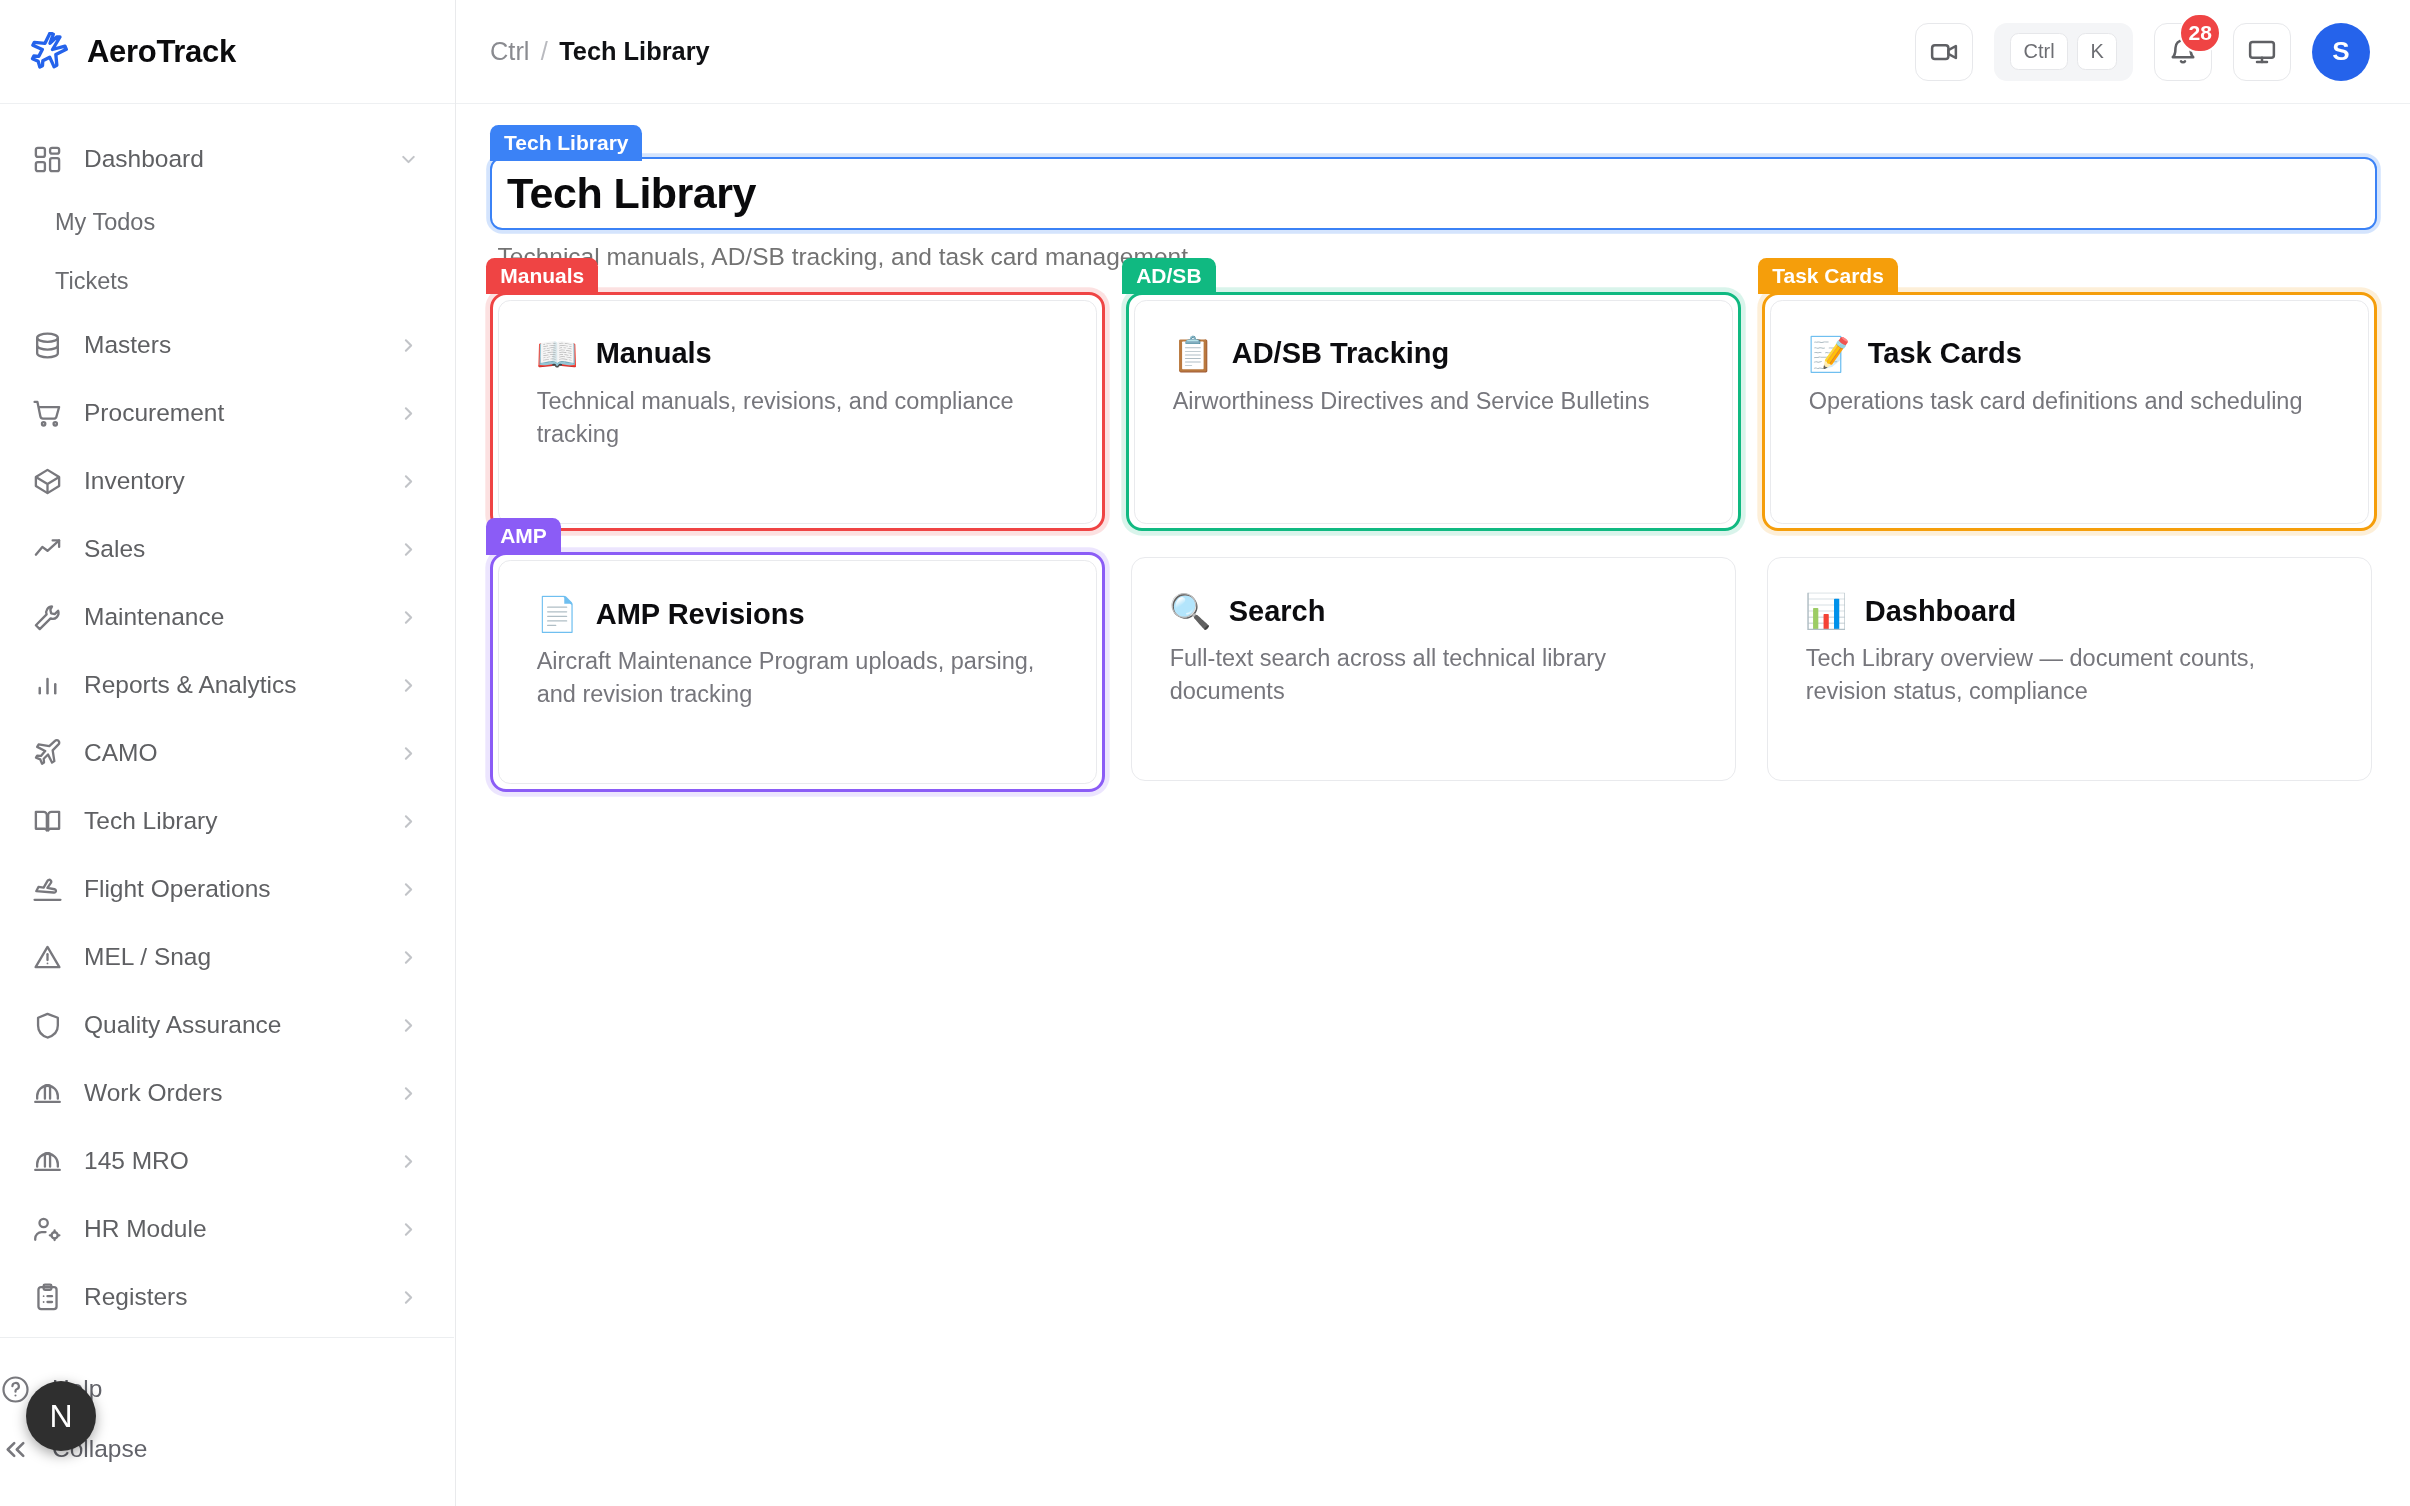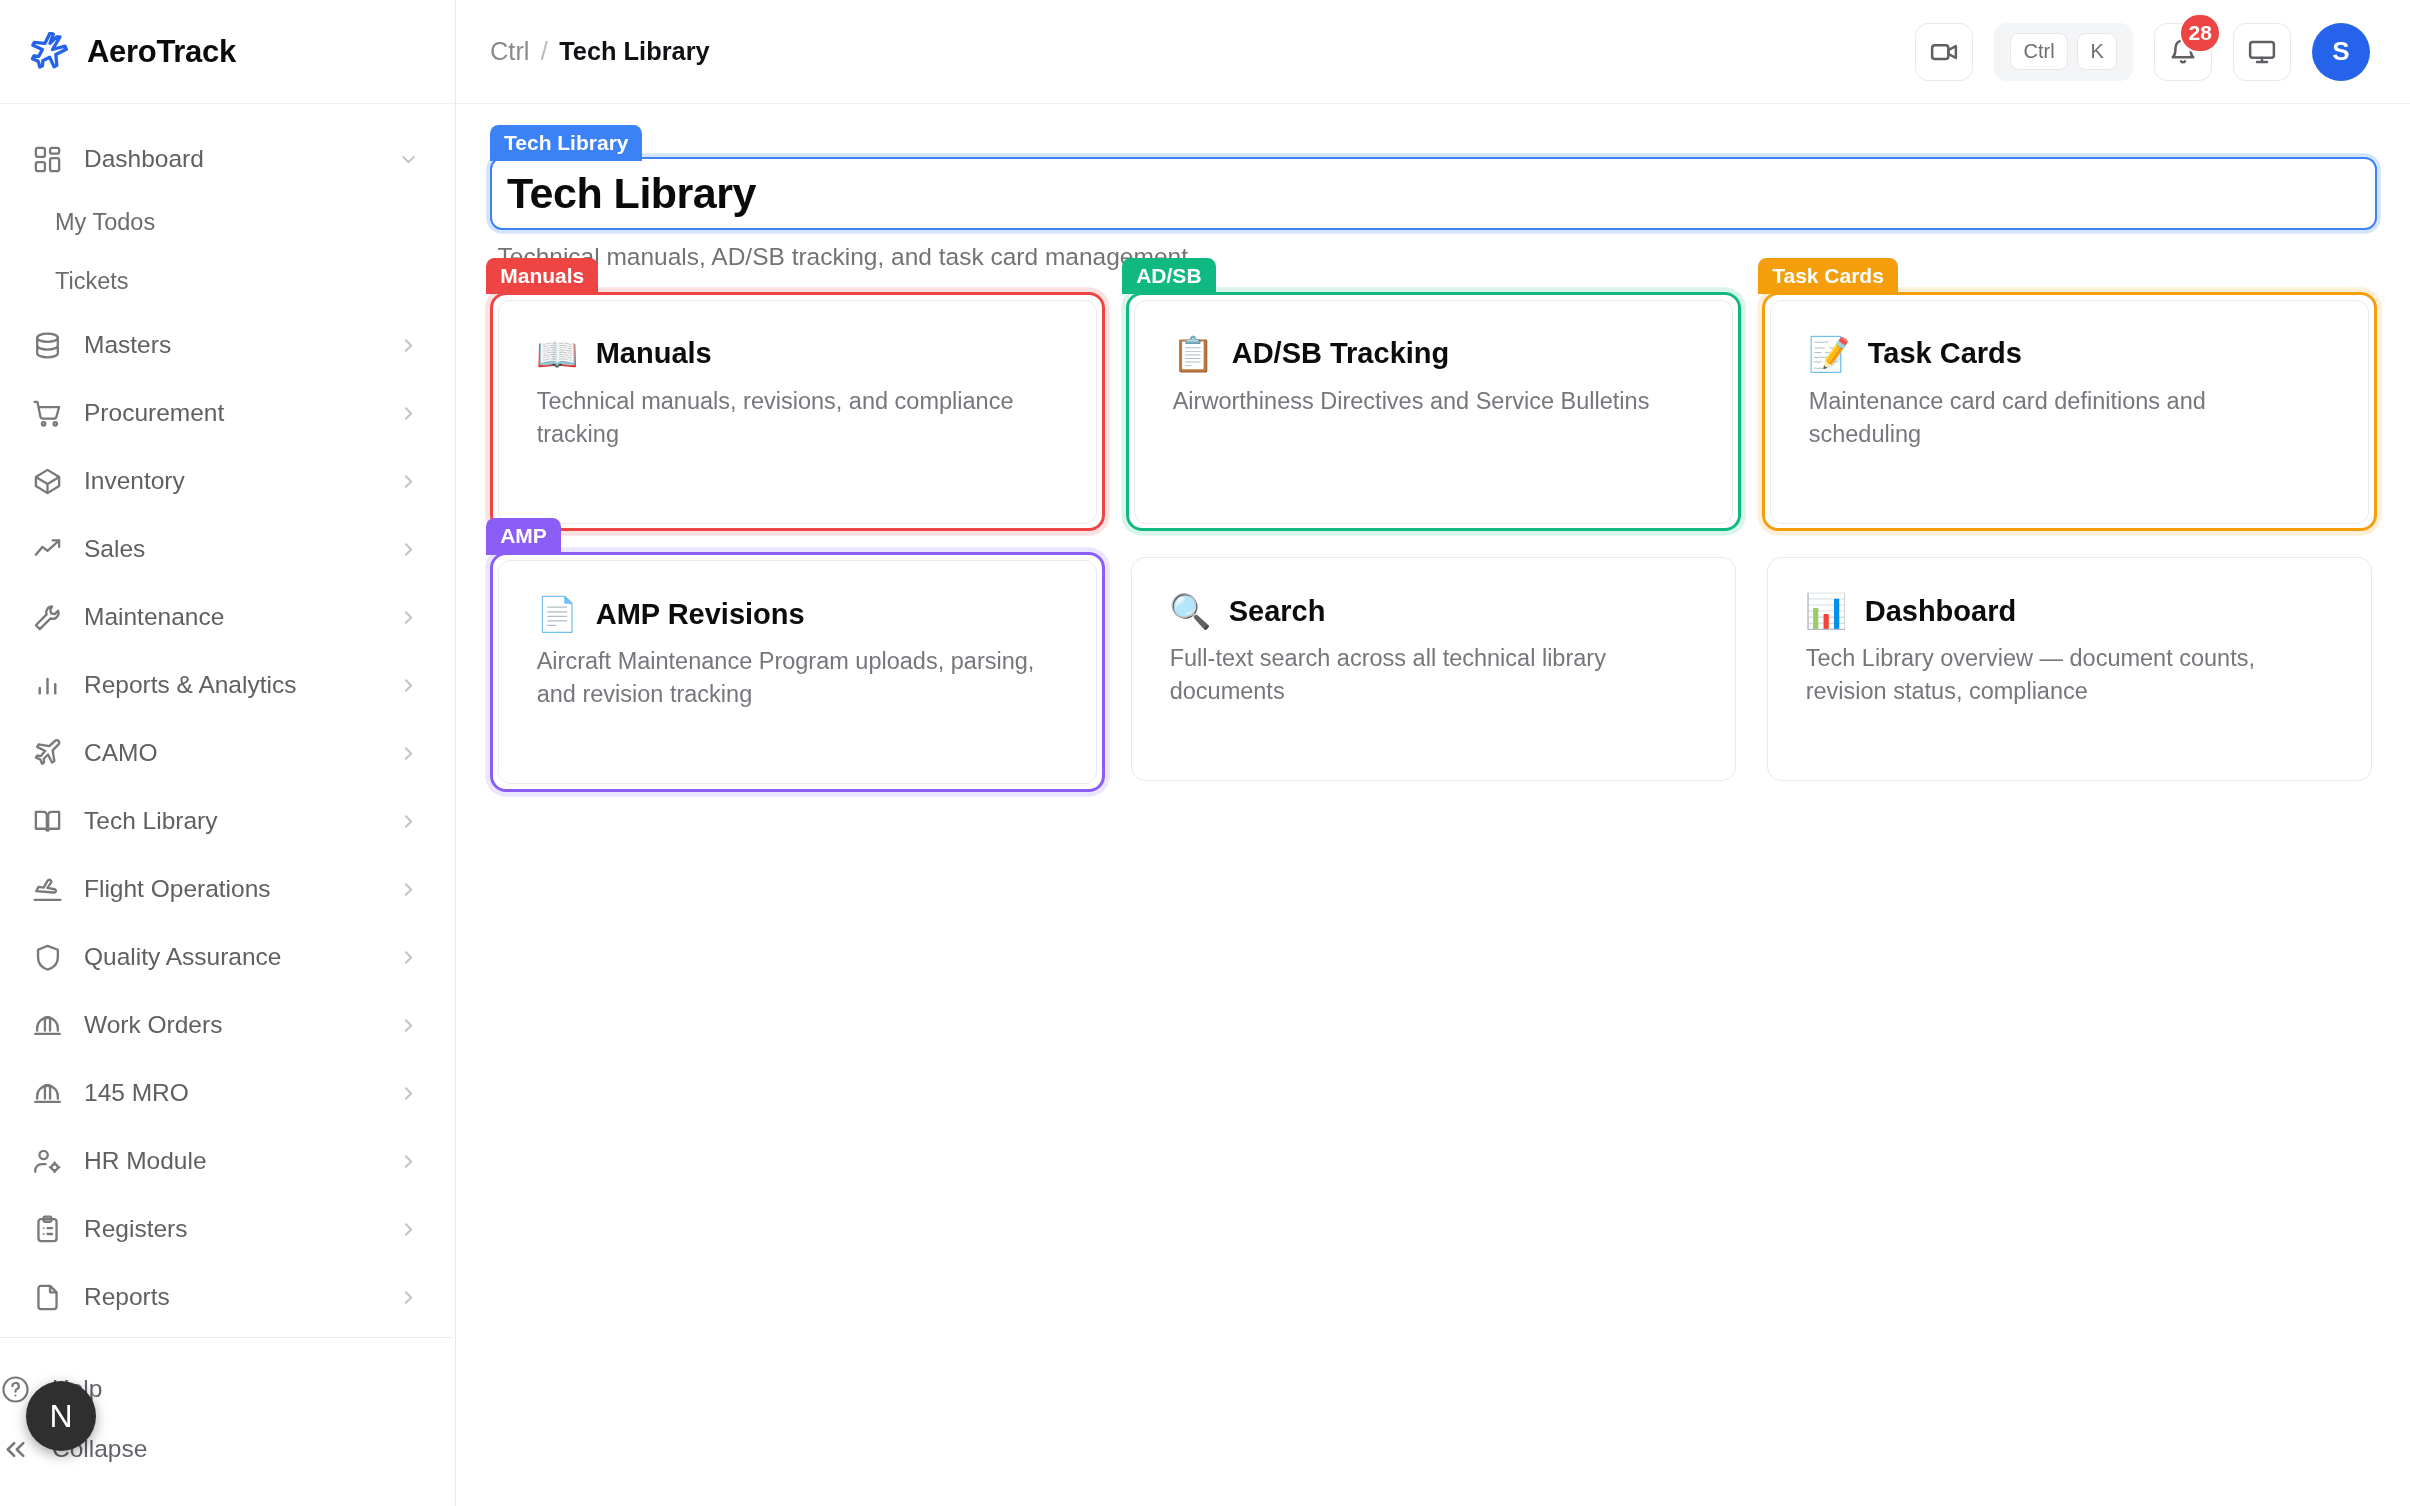--- a/index.html
+++ b/index.html
@@ -338,20 +338,33 @@
               <path d="M2 20h20"></path>
               <path d="M3.3 13.3 5 10l4 .6 3-5.3c.5-.9 1.7-1.1 2.4-.4.6.6.6 1.5.1 2.2l-2.6 3.6 5.6 1.1c1 .2 1.4 1.4.7 2.1-.4.4-1 .6-1.5.4z"></path>
             </svg>
         </span>
         <span class="nav-label">Flight Operations</span>
         <span class="chev"><svg viewBox="0 0 24 24" fill="none" stroke="currentColor" stroke-width="2.4" stroke-linecap="round" stroke-linejoin="round">
               <polyline points="9 18 15 12 9 6"></polyline>
             </svg></span>
       </div>
 
+      <div class="nav-item">
+        <span class="nav-ico">
+          <svg viewBox="0 0 24 24" fill="none" stroke="currentColor" stroke-width="1.8" stroke-linecap="round" stroke-linejoin="round">
+              <path d="M12 3.8 21.2 19.5H2.8z"></path>
+              <line x1="12" y1="9.5" x2="12" y2="14"></line>
+              <circle cx="12" cy="16.6" r=".7" fill="currentColor" stroke="none"></circle>
+            </svg>
+        </span>
+        <span class="nav-label">MEL / Snag</span>
+        <span class="chev"><svg viewBox="0 0 24 24" fill="none" stroke="currentColor" stroke-width="2.4" stroke-linecap="round" stroke-linejoin="round">
+              <polyline points="9 18 15 12 9 6"></polyline>
+            </svg></span>
+      </div>
 
       <div class="nav-item">
         <span class="nav-ico">
           <svg viewBox="0 0 24 24" fill="none" stroke="currentColor" stroke-width="1.8" stroke-linejoin="round">
               <path d="M12 3 20 6v6c0 4.8-3.3 8-8 9.3C8 20 4.7 16.8 4.7 12V6z"></path>
             </svg>
         </span>
         <span class="nav-label">Quality Assurance</span>
         <span class="chev"><svg viewBox="0 0 24 24" fill="none" stroke="currentColor" stroke-width="2.4" stroke-linecap="round" stroke-linejoin="round">
               <polyline points="9 18 15 12 9 6"></polyline>
@@ -550,21 +563,21 @@
         </div>
 
         <div class="tile-slot">
           <div class="hl-badge" style="left:-3.8px; top:-34px; background:#f59e0b;">Task Cards</div>
           <div class="hl hl-orange">
             <div class="tile">
               <div class="tile-head">
                 <span class="tile-emoji">📝</span>
                 <span class="tile-title">Task Cards</span>
               </div>
-              <div class="tile-desc">Maintenance card card definitions and scheduling</div>
+              <div class="tile-desc">Operations task card definitions and scheduling</div>
             </div>
           </div>
         </div>
 
         <div class="tile-slot">
           <div class="hl-badge" style="left:-3.8px; top:-34px; background:#8b5cf6;">AMP</div>
           <div class="hl hl-purple">
             <div class="tile">
               <div class="tile-head">
                 <span class="tile-emoji">📄</span>

